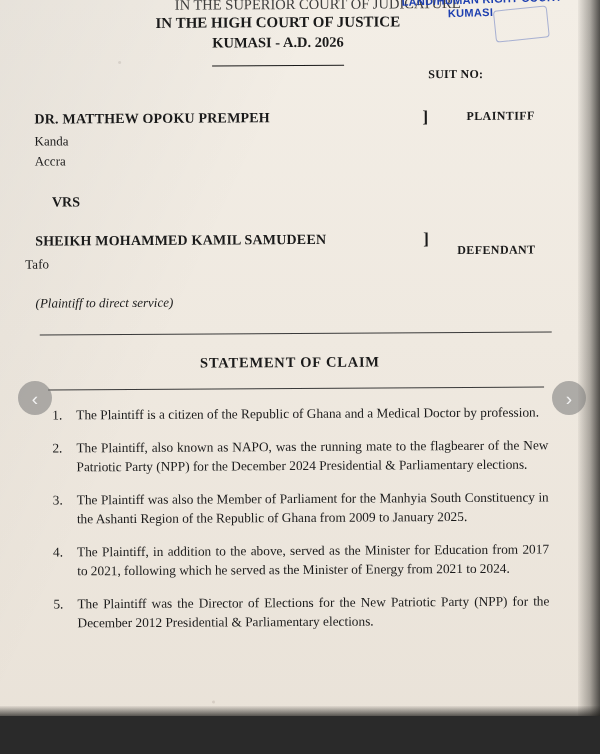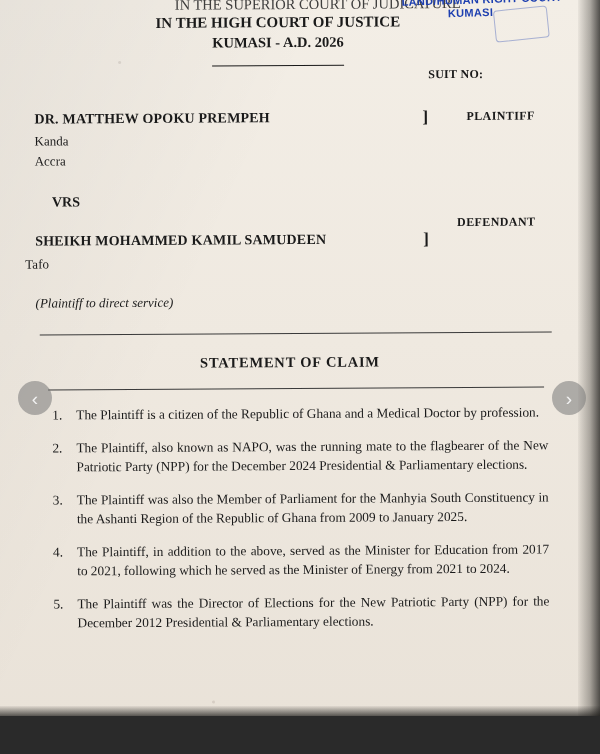--- a/index.html
+++ b/index.html
@@ -248,21 +248,21 @@
     <div class="party-addr" style="left:36px; top:132px;">Kanda</div>
     <div class="party-addr" style="left:36px; top:152px;">Accra</div>
     <div class="bracket" style="left:424px; top:108px;">]</div>
     <div class="role" style="left:468px; top:110px;">PLAINTIFF</div>
 
     <div class="vrs">VRS</div>
 
     <div class="party-name" style="left:36px; top:232px;">SHEIKH MOHAMMED KAMIL SAMUDEEN</div>
     <div class="party-addr" style="left:26px; top:255px;">Tafo</div>
     <div class="bracket" style="left:424px; top:230px;">]</div>
-    <div class="role" style="left:458px; top:216px;">DEFENDANT</div>
+    <div class="role" style="left:458px; top:244px;">DEFENDANT</div>
 
     <div class="note">(Plaintiff to direct service)</div>
 
     <div class="rule rule1"></div>
     <div class="title">STATEMENT OF CLAIM</div>
     <div class="rule rule2"></div>
 
     <div class="claims">
       <div class="claim">
         <span class="num">1.</span>

